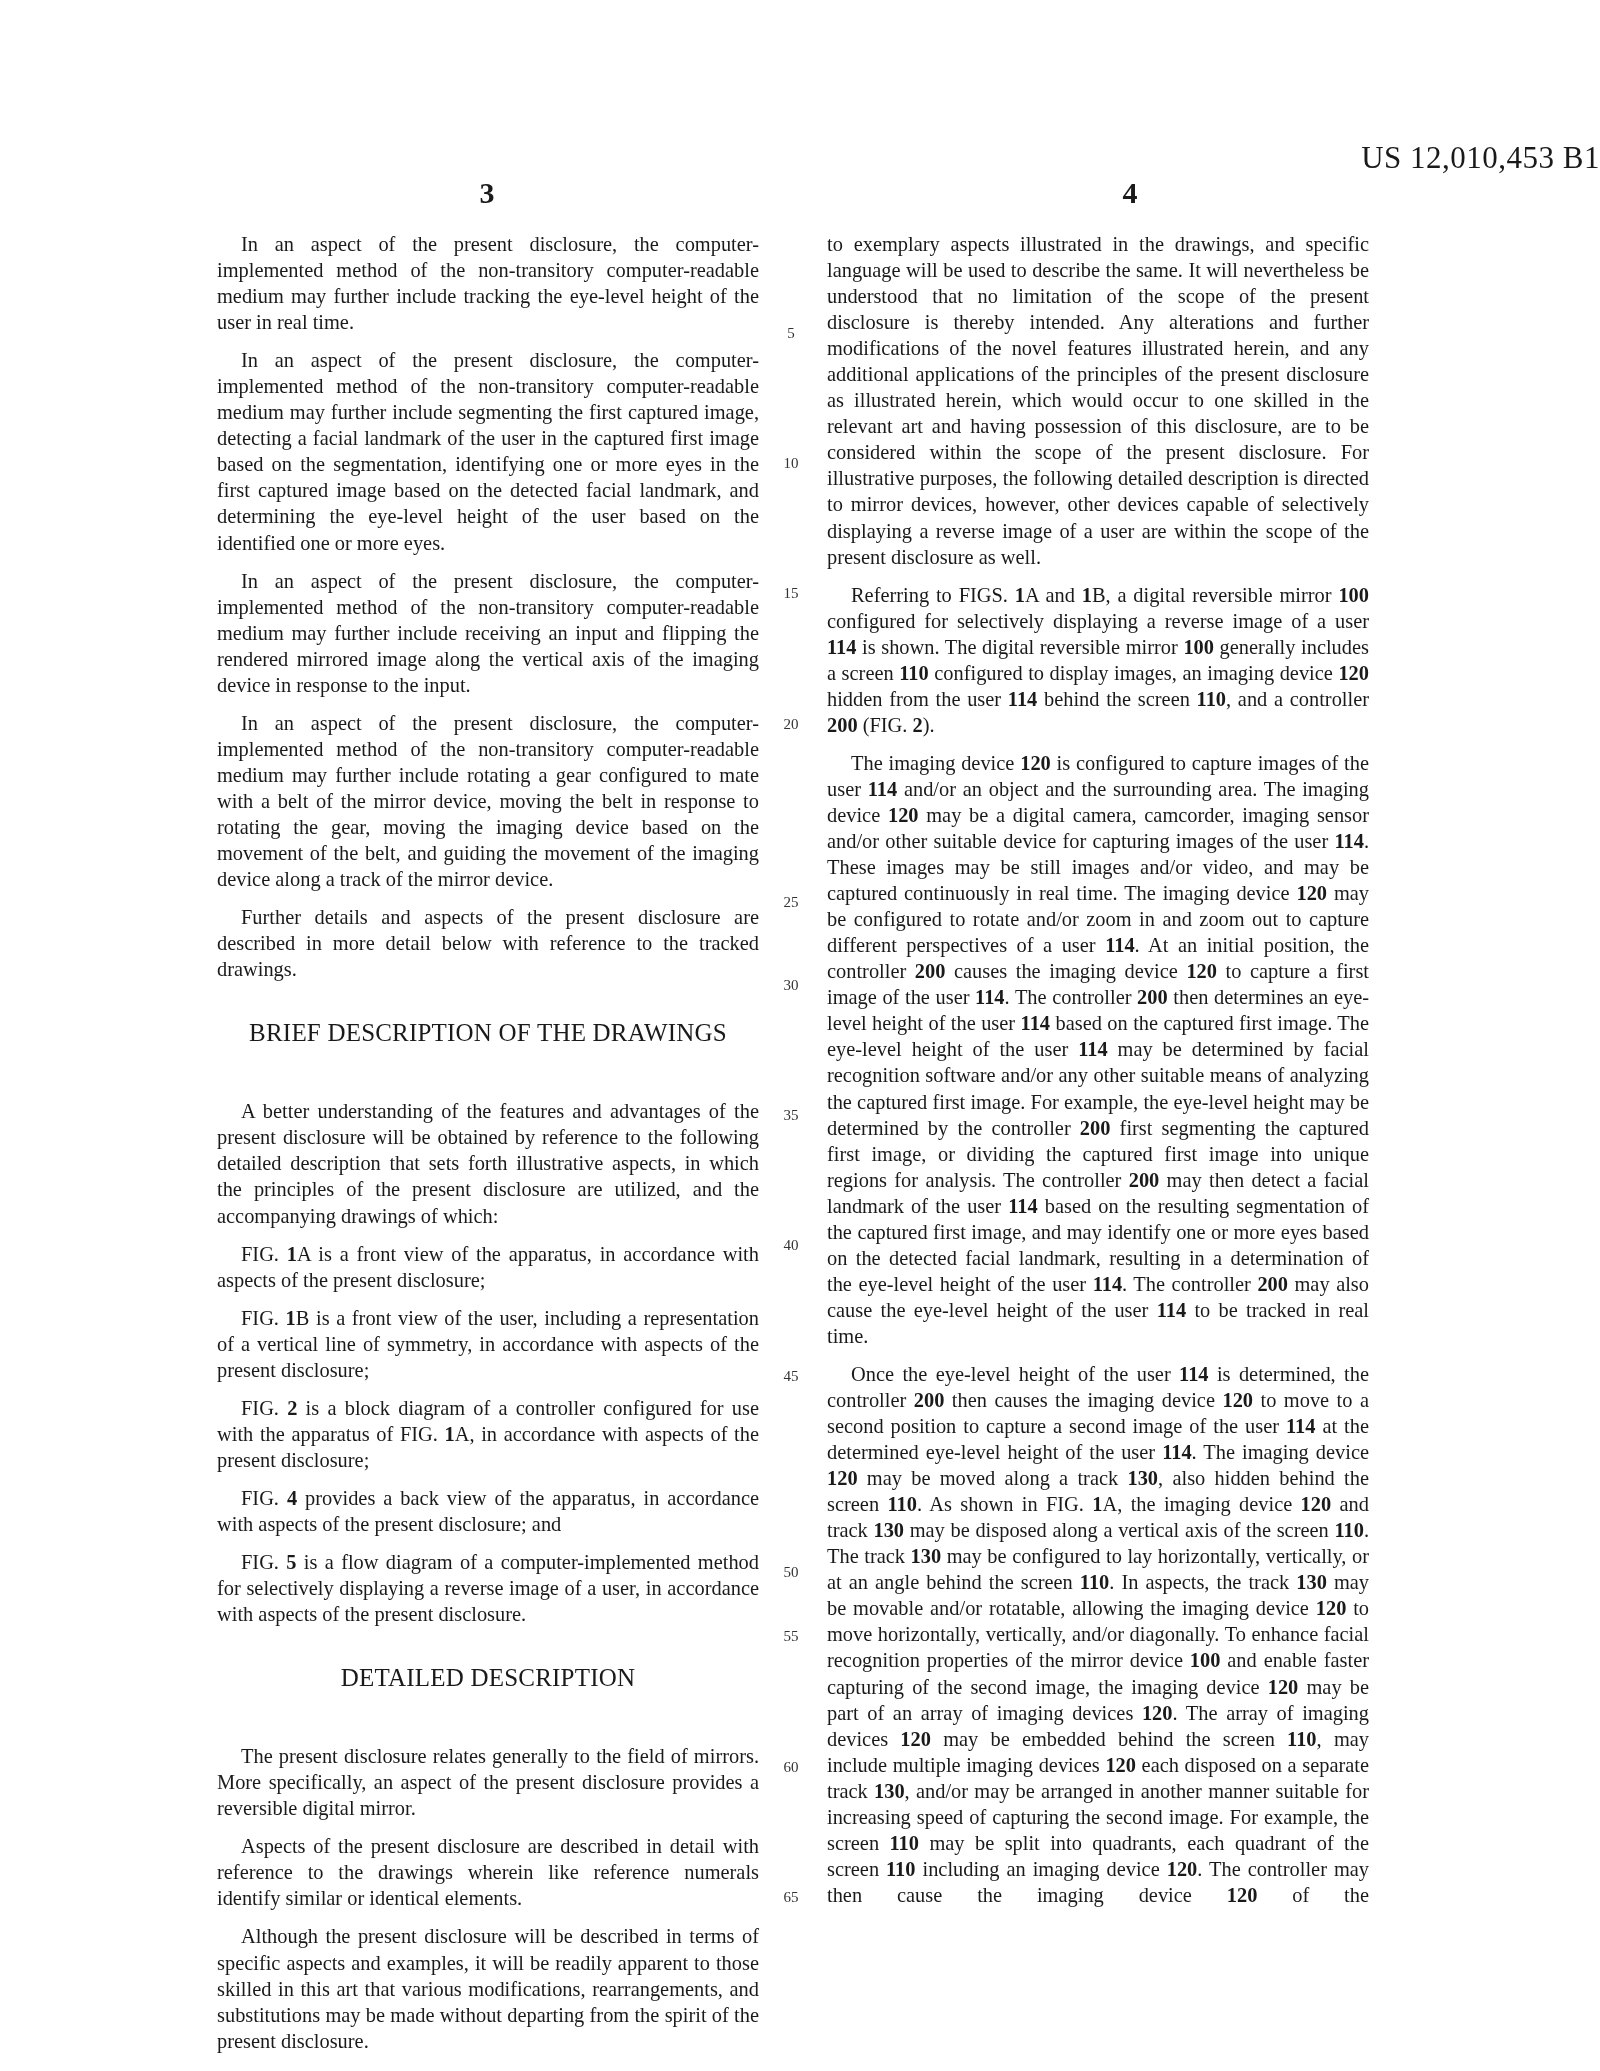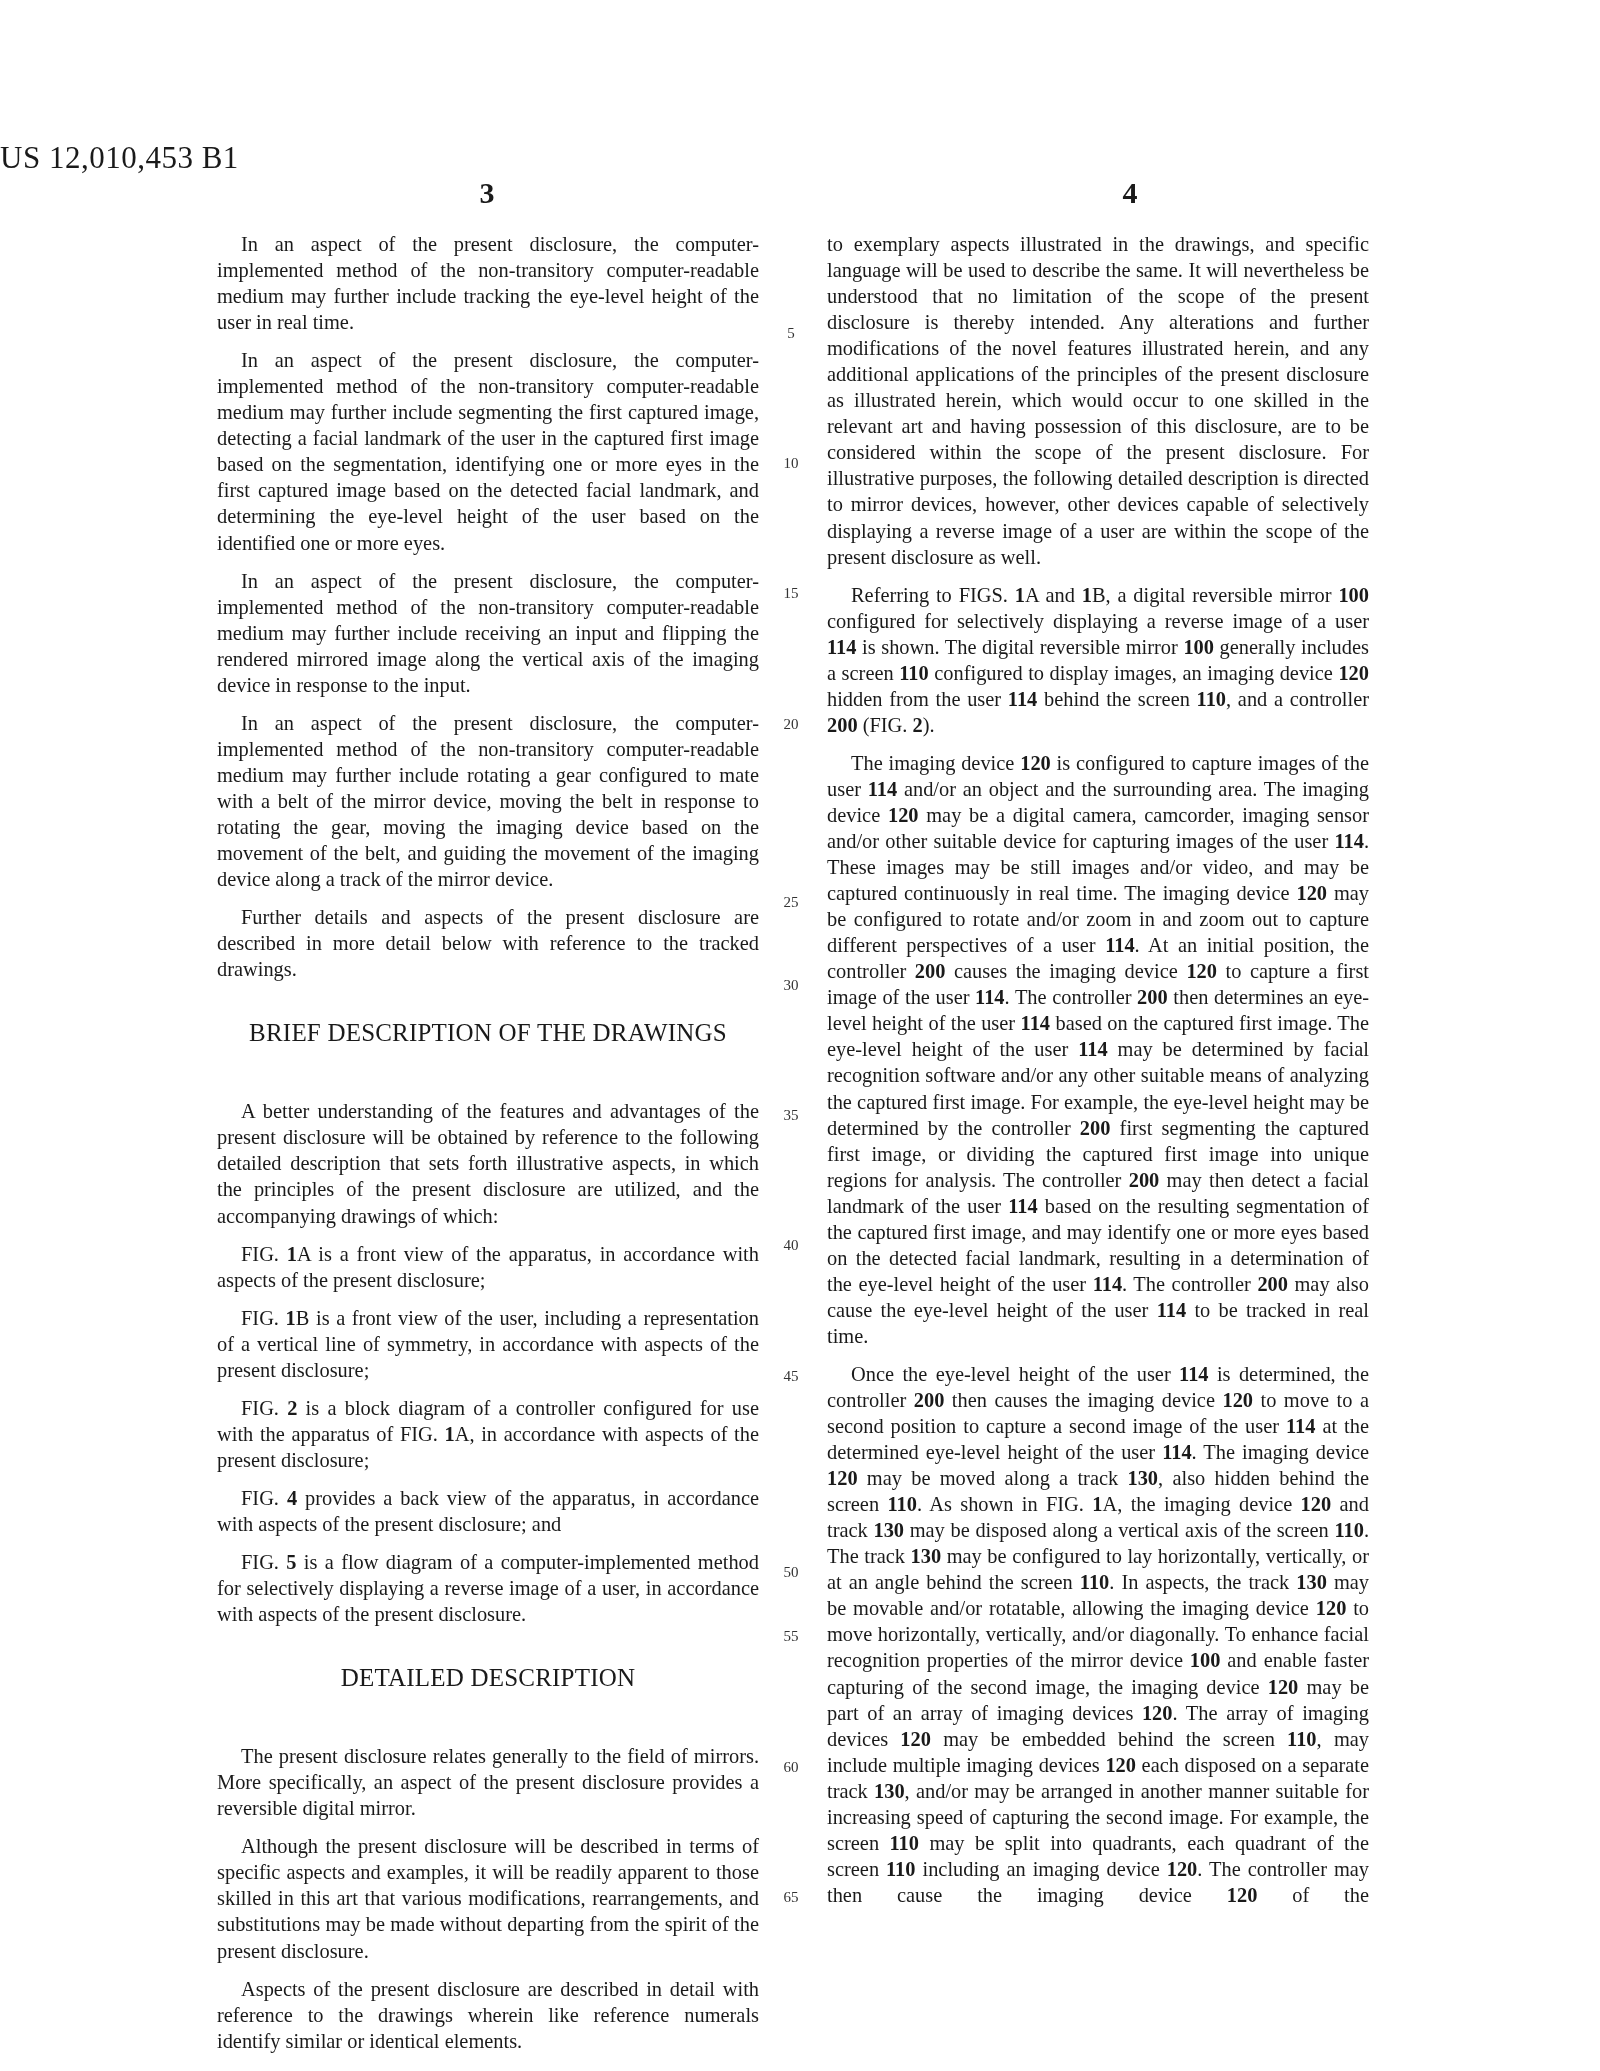--- a/index.html
+++ b/index.html
@@ -3,21 +3,21 @@
 <meta charset="utf-8">
 <style>
   html, body { margin: 0; padding: 0; background: #ffffff; }
   body {
     width: 1600px; height: 2071px; position: relative; overflow: hidden;
     font-family: "Liberation Serif", "DejaVu Serif", serif;
     color: #1a1a1a;
   }
   .header {
     position: absolute; top: 140px; left: 0; width: 1600px;
-    text-align: left; font-size: 31px; letter-spacing: 0.5px;
+    text-align: right; font-size: 31px; letter-spacing: 0.5px;
   }
   .colnum {
     position: absolute; top: 176px; font-size: 30px; font-weight: bold;
     text-align: center; width: 60px;
   }
   .colnum.left { left: 457px; }
   .colnum.right { left: 1100px; }
   .column {
     position: absolute; top: 219px; width: 566px;
     font-size: 20.4px; line-height: 26.05px;
@@ -74,22 +74,22 @@
   <p>A better understanding of the features and advantages of the present disclosure will be obtained by reference to the following detailed description that sets forth illustrative aspects, in which the principles of the present disclosure are utilized, and the accompanying drawings of which:</p>
   <p><span>FIG. </span><b>1</b><span>A is a front view of the apparatus, in accordance with aspects of the present disclosure;</span></p>
   <p><span>FIG. </span><b>1</b><span>B is a front view of the user, including a representation of a vertical line of symmetry, in accordance with aspects of the present disclosure;</span></p>
   <p><span>FIG. </span><b>2</b><span> is a block diagram of a controller configured for use with the apparatus of FIG. </span><b>1</b><span>A, in accordance with aspects of the present disclosure;</span></p>
   <p><span>FIG. </span><b>4</b><span> provides a back view of the apparatus, in accordance with aspects of the present disclosure; and</span></p>
   <p><span>FIG. </span><b>5</b><span> is a flow diagram of a computer-implemented method for selectively displaying a reverse image of a user, in accordance with aspects of the present disclosure.</span></p>
   <div class="spacer-1"></div>
   <h2>DETAILED DESCRIPTION</h2>
   <div class="spacer-2"></div>
   <p>The present disclosure relates generally to the field of mirrors. More specifically, an aspect of the present disclosure provides a reversible digital mirror.</p>
+  <p>Aspects of the present disclosure are described in detail with reference to the drawings wherein like reference numerals identify similar or identical elements.</p>
   <p>Although the present disclosure will be described in terms of specific aspects and examples, it will be readily apparent to those skilled in this art that various modifications, rearrangements, and substitutions may be made without departing from the spirit of the present disclosure.</p>
-  <p>Aspects of the present disclosure are described in detail with reference to the drawings wherein like reference numerals identify similar or identical elements.</p>
   <p style="text-align-last: justify;">For purposes of promoting an understanding of the principles of the present disclosure, reference will now be made</p>
 </div>
 
 <div class="column right">
   <p class="noindent">to exemplary aspects illustrated in the drawings, and specific language will be used to describe the same. It will nevertheless be understood that no limitation of the scope of the present disclosure is thereby intended. Any alterations and further modifications of the novel features illustrated herein, and any additional applications of the principles of the present disclosure as illustrated herein, which would occur to one skilled in the relevant art and having possession of this disclosure, are to be considered within the scope of the present disclosure. For illustrative purposes, the following detailed description is directed to mirror devices, however, other devices capable of selectively displaying a reverse image of a user are within the scope of the present disclosure as well.</p>
   <p>Referring to FIGS. <b>1</b>A and <b>1</b>B, a digital reversible mirror <b>100</b> configured for selectively displaying a reverse image of a user <b>114</b> is shown. The digital reversible mirror <b>100</b> generally includes a screen <b>110</b> configured to display images, an imaging device <b>120</b> hidden from the user <b>114</b> behind the screen <b>110</b>, and a controller <b>200</b> (FIG. <b>2</b>).</p>
   <p>The imaging device <b>120</b> is configured to capture images of the user <b>114</b> and/or an object and the surrounding area. The imaging device <b>120</b> may be a digital camera, camcorder, imaging sensor and/or other suitable device for capturing images of the user <b>114</b>. These images may be still images and/or video, and may be captured continuously in real time. The imaging device <b>120</b> may be configured to rotate and/or zoom in and zoom out to capture different perspectives of a user <b>114</b>. At an initial position, the controller <b>200</b> causes the imaging device <b>120</b> to capture a first image of the user <b>114</b>. The controller <b>200</b> then determines an eye-level height of the user <b>114</b> based on the captured first image. The eye-level height of the user <b>114</b> may be determined by facial recognition software and/or any other suitable means of analyzing the captured first image. For example, the eye-level height may be determined by the controller <b>200</b> first segmenting the captured first image, or dividing the captured first image into unique regions for analysis. The controller <b>200</b> may then detect a facial landmark of the user <b>114</b> based on the resulting segmentation of the captured first image, and may identify one or more eyes based on the detected facial landmark, resulting in a determination of the eye-level height of the user <b>114</b>. The controller <b>200</b> may also cause the eye-level height of the user <b>114</b> to be tracked in real time.</p>
   <p style="text-align-last: justify;">Once the eye-level height of the user <b>114</b> is determined, the controller <b>200</b> then causes the imaging device <b>120</b> to move to a second position to capture a second image of the user <b>114</b> at the determined eye-level height of the user <b>114</b>. The imaging device <b>120</b> may be moved along a track <b>130</b>, also hidden behind the screen <b>110</b>. As shown in FIG. <b>1</b>A, the imaging device <b>120</b> and track <b>130</b> may be disposed along a vertical axis of the screen <b>110</b>. The track <b>130</b> may be configured to lay horizontally, vertically, or at an angle behind the screen <b>110</b>. In aspects, the track <b>130</b> may be movable and/or rotatable, allowing the imaging device <b>120</b> to move horizontally, vertically, and/or diagonally. To enhance facial recognition properties of the mirror device <b>100</b> and enable faster capturing of the second image, the imaging device <b>120</b> may be part of an array of imaging devices <b>120</b>. The array of imaging devices <b>120</b> may be embedded behind the screen <b>110</b>, may include multiple imaging devices <b>120</b> each disposed on a separate track <b>130</b>, and/or may be arranged in another manner suitable for increasing speed of capturing the second image. For example, the screen <b>110</b> may be split into quadrants, each quadrant of the screen <b>110</b> including an imaging device <b>120</b>. The controller may then cause the imaging device <b>120</b> of the</p>
 </div>
 

